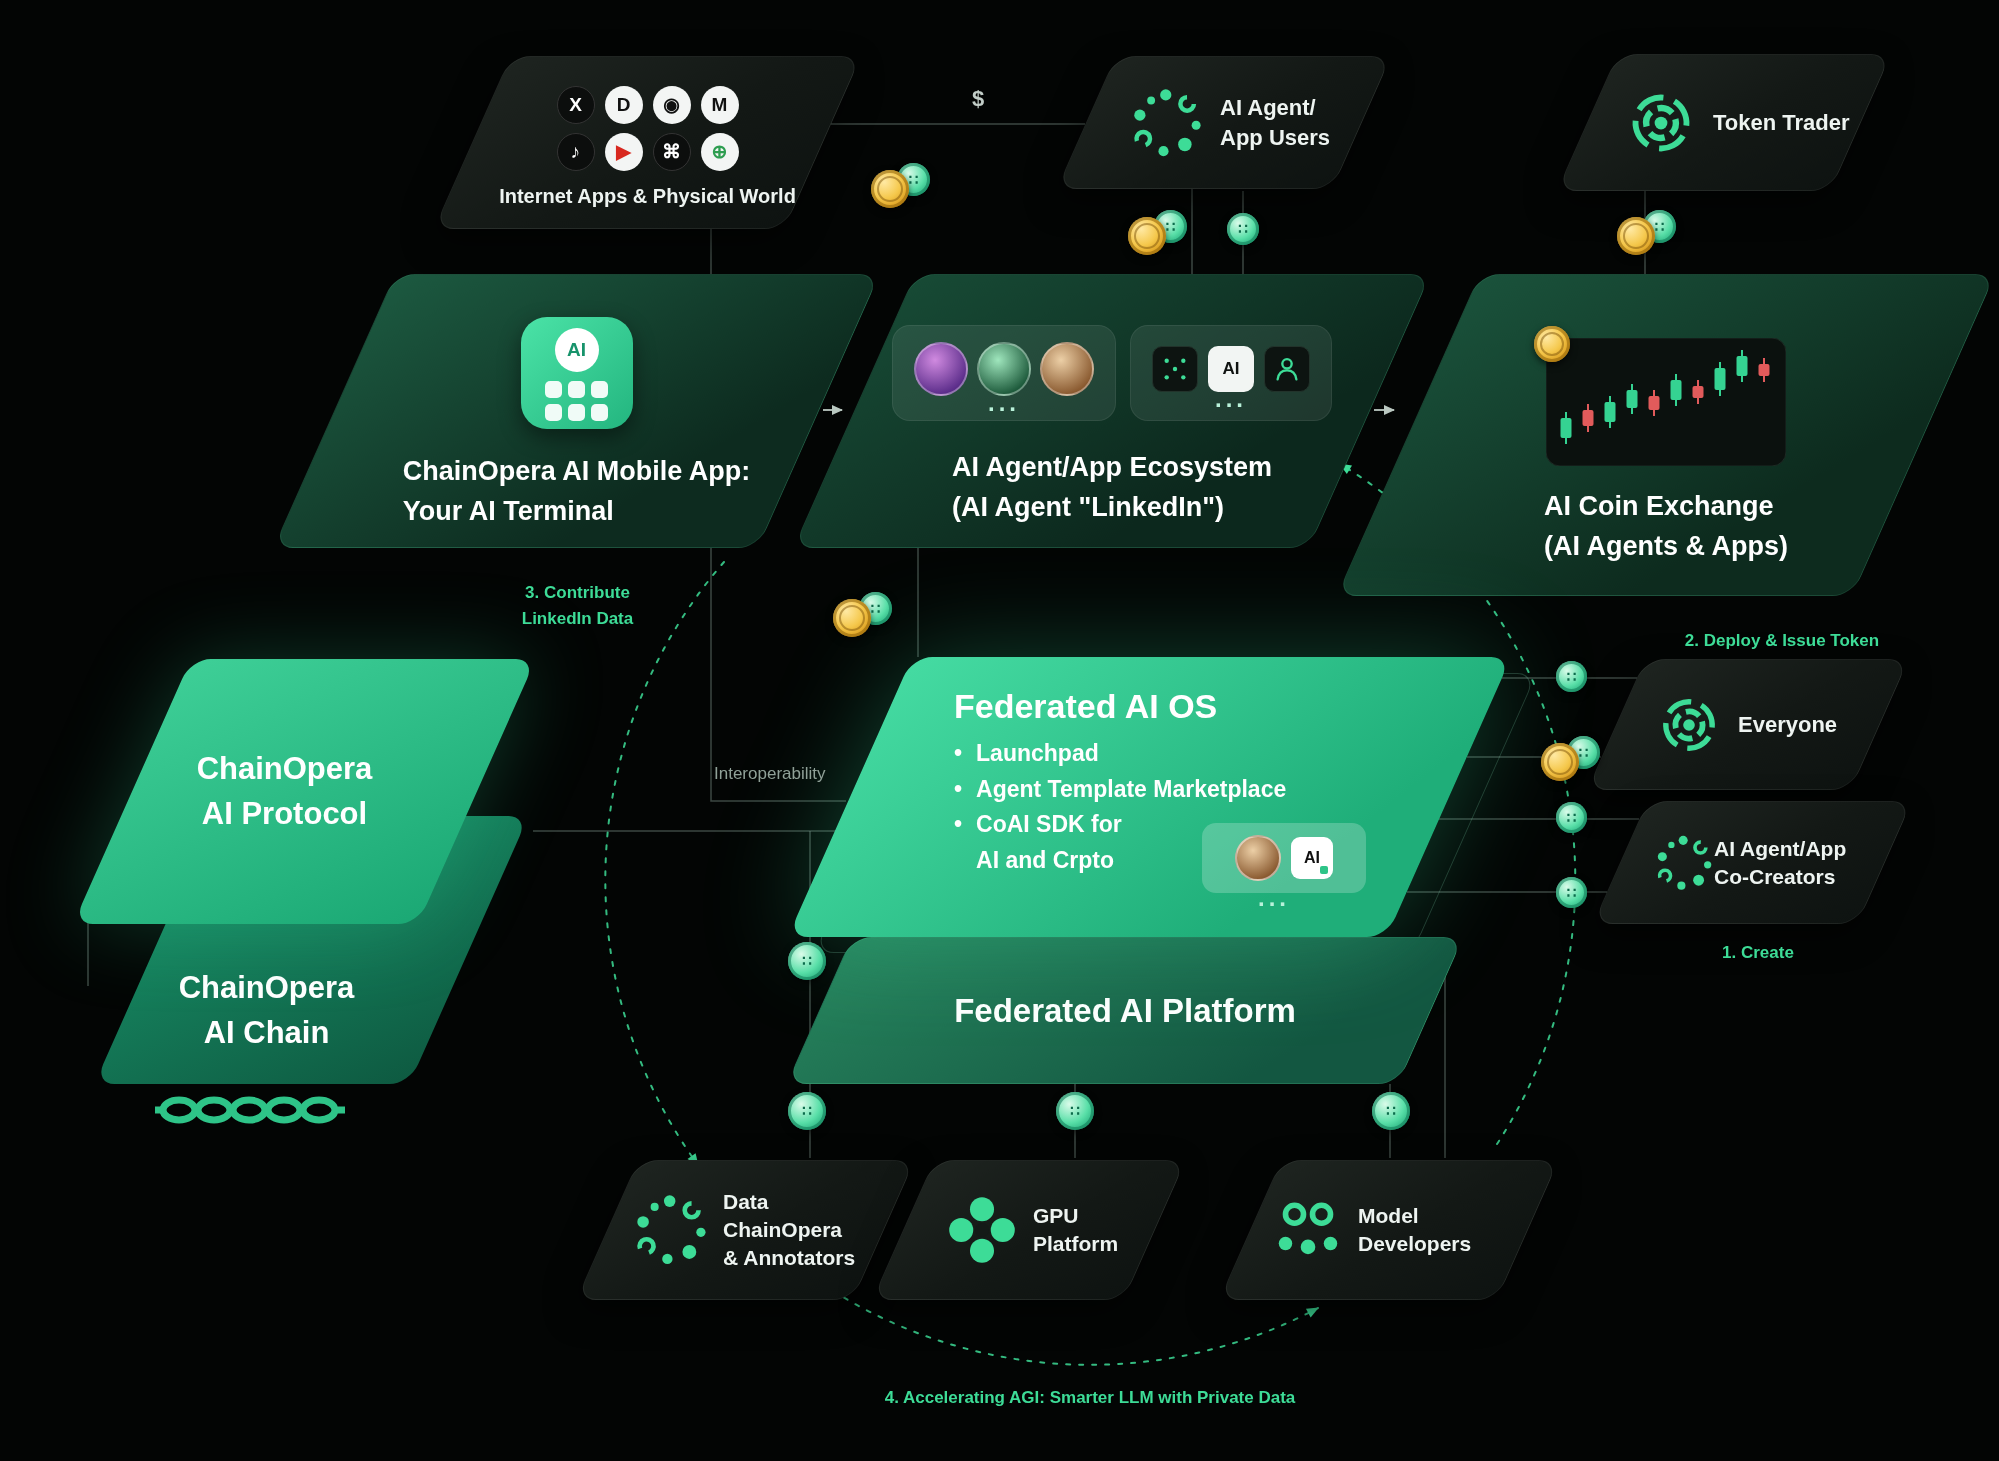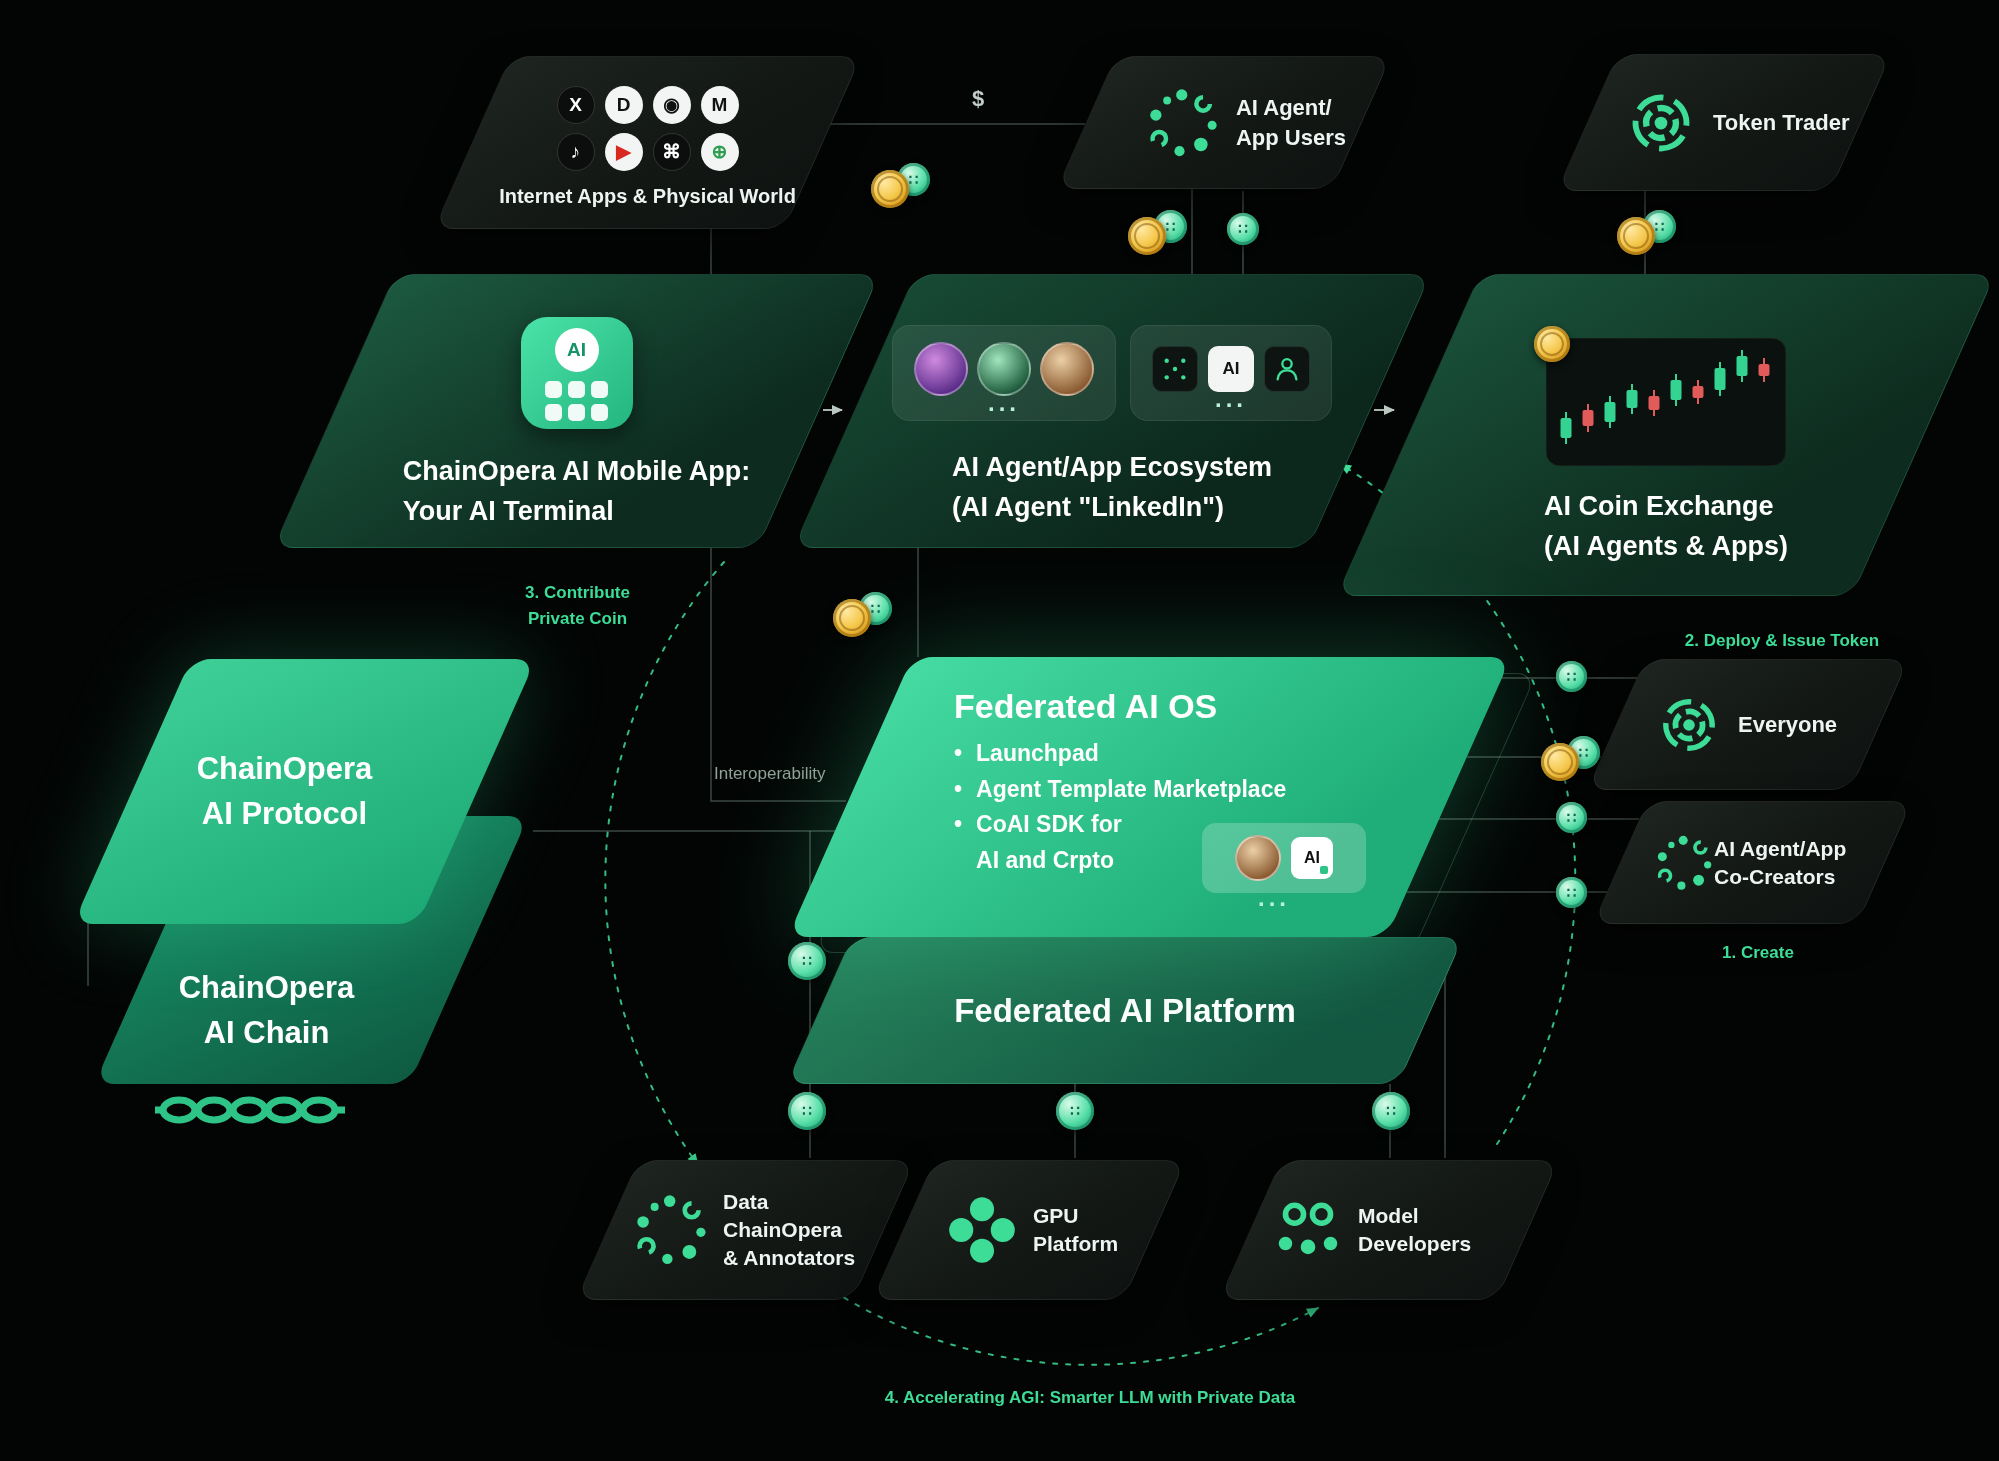--- a/index.html
+++ b/index.html
@@ -190,21 +190,21 @@
           <span class="soc first">⌘</span>
           <span class="soc" style="color:#2e9e51">⊕</span>
         </div>
       </div>
       <div class="lbl" style="font-size:20px;margin-top:12px;text-align:center">Internet Apps &amp; Physical World</div>
     </div>
   </div>
 
   <div class="pg node-dark" style="left:1086px;top:56px;width:276px;height:133px;z-index:5">
     <div class="bg"></div>
-    <div class="ct row" style="justify-content:center;padding-left:46px;gap:16px">
+    <div class="ct row" style="justify-content:flex-start;padding-left:46px;gap:16px">
       <svg class="icon" width="72" height="72">
           <use href="#ic-dots"></use>
         </svg>
       <div class="lbl">
         <div>AI Agent/</div>
         <div>App Users</div>
       </div>
     </div>
   </div>
 
@@ -470,19 +470,19 @@
   <span class="coin mint" style="left:1556px;top:877px;width:31px;height:31px;z-index:8">∷</span>
   <span class="coin mint" style="left:788px;top:942px;width:38px;height:38px;z-index:8">∷</span>
   <span class="coin mint" style="left:788px;top:1092px;width:38px;height:38px;z-index:8">∷</span>
   <span class="coin mint" style="left:1056px;top:1092px;width:38px;height:38px;z-index:8">∷</span>
   <span class="coin mint" style="left:1372px;top:1092px;width:38px;height:38px;z-index:8">∷</span>
 
   <div class="dollar" style="left:960px;top:86px;width:36px;text-align:center;z-index:9">$</div>
   <div class="muted" style="left:714px;top:764px;z-index:9">Interoperability</div>
   <div class="flow" style="left:505px;top:580px;width:145px;text-align:center;z-index:9">
     <div>3. Contribute</div>
-    <div>Private Coin</div>
+    <div>LinkedIn Data</div>
   </div>
   <div class="flow" style="left:1672px;top:628px;width:220px;text-align:center;z-index:9">2. Deploy &amp; Issue Token</div>
   <div class="flow" style="left:1703px;top:940px;width:110px;text-align:center;z-index:9">1. Create</div>
   <div class="flow" style="left:770px;top:1385px;width:640px;text-align:center;z-index:9">4. Accelerating AGI: Smarter LLM with Private Data</div>
 
 </div>
 
 </body></html>

